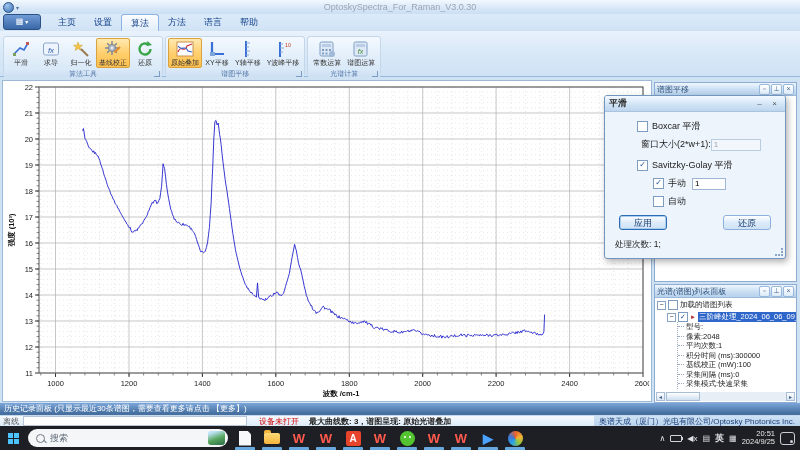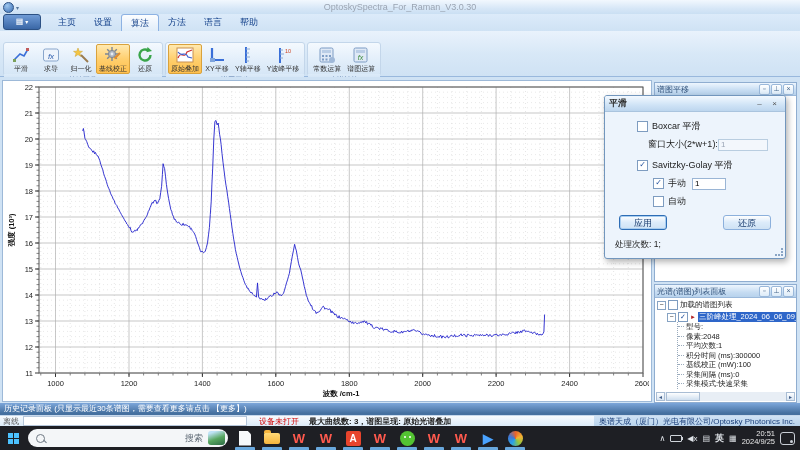--- a/index.html
+++ b/index.html
@@ -20,21 +20,21 @@
     background:linear-gradient(#6f9bd6,#3a67a6);border:1px solid #2c5184;
     display:flex;align-items:center;justify-content:center;gap:2px;color:#fff;}
   .app-btn .g{font-size:8px;line-height:8px;}
   .app-btn .c{font-size:6px;line-height:6px;}
   .tab{height:15px;line-height:15px;padding:0 9px;font-size:9px;color:#15428b;margin-bottom:1px;}
   .tab.active{background:linear-gradient(#fdfeff,#f0f6fd 40%,#e0edf9);border:1px solid #8db2e3;border-bottom:none;
     border-radius:3px 3px 0 0;margin-bottom:0;height:16px;line-height:16px;}
   
   .ribbon{position:absolute;top:31px;left:0;right:0;height:46px;
     background:linear-gradient(#e9f2fc,#d8e8f7 50%,#cfe2f4);border-bottom:1px solid #99b8dd;
-    display:flex;align-items:stretch;padding:11px 0 0 2px;box-sizing:border-box;}
+    display:flex;align-items:stretch;padding:5px 0 0 2px;box-sizing:border-box;}
   .rgroup{display:flex;flex-direction:column;margin:0 1px;border:1px solid #c3d6ea;border-radius:3px;
     background:linear-gradient(#f4f9fe,#e2eefa 55%,#d5e6f6);}
   .rbtns{flex:1;display:flex;padding:1px 2px 0 2px;}
   .rbtn{min-width:24px;display:flex;flex-direction:column;align-items:center;padding:1px 2px 0 2px;
     border:1px solid transparent;border-radius:2px;}
   .rbtn .ric{width:18px;height:18px;}
   .rbtn .ric svg{width:18px;height:18px;display:block;}
   .rbtn .rlb{font-size:7px;color:#333;white-space:nowrap;line-height:9px;}
   .rbtn.active{background:linear-gradient(#ffe9b0,#ffcf6e 50%,#ffc04e);border-color:#d9a23c;}
   .rlabel{position:relative;height:11px;line-height:11px;text-align:center;font-size:7px;color:#5577aa;
@@ -107,21 +107,21 @@
   .st-info{color:#222;flex:none;font-weight:bold;}
   .st-company{margin-left:auto;color:#1b3f7a;background:linear-gradient(#cfe2f5,#b9d3ec);
     padding:0 5px;height:100%;display:flex;align-items:center;flex:none;}
   
   .taskbar{position:absolute;top:426px;left:0;right:0;height:24px;background:#1e1f24;
     display:flex;align-items:center;color:#e8e8e8;z-index:60;}
   .tk-start{width:26px;height:100%;display:flex;align-items:center;justify-content:center;}
   .win-grid{display:grid;grid-template-columns:5px 5px;grid-template-rows:5px 5px;gap:1px;}
   .win-grid div{background:#4cc2ff;}
   .search{width:200px;height:18px;border-radius:9px;background:#f4f6f8;color:#5f6a75;
-    display:flex;align-items:center;padding:0 3px 0 8px;gap:5px;margin-left:2px;box-sizing:border-box;text-align:right;}
+    display:flex;align-items:center;padding:0 3px 0 8px;gap:5px;margin-left:2px;box-sizing:border-box;}
   .mag{width:7px;height:7px;border:1.3px solid #707a85;border-radius:50%;position:relative;flex:none;}
   .mag::after{content:"";position:absolute;width:4px;height:1.3px;background:#707a85;
     transform:rotate(45deg);right:-3px;bottom:-1px;}
   .search .txt{flex:1;font-size:9px;}
   .sthumb{width:17px;height:14px;border-radius:3px;flex:none;
     background:linear-gradient(160deg,#bfe3f7 15%,#57a65f 55%,#2d6b46);}
   .tk-apps{display:flex;align-items:stretch;height:100%;margin-left:6px;gap:5px;}
   .tk-app{width:22px;display:flex;align-items:center;justify-content:center;position:relative;
     font-size:13px;font-weight:bold;}
   .tk-ind{position:absolute;bottom:0;left:1px;right:1px;height:3px;background:#69a8dd;border-radius:1px 1px 0 0;}
@@ -597,21 +597,21 @@
       <div class="dtitle">
         <div class="t">平滑</div>
         <div class="dbtn">–</div>
         <div class="dbtn">×</div>
       </div>
       <div class="dbody">
         <div class="drow ind1">
           <div class="dcb"></div>
           <div>Boxcar 平滑</div>
         </div>
-        <div class="drow ind2" style="justify-content:center;">
+        <div class="drow ind2" style="justify-content:flex-start;">
           <div>窗口大小(2*w+1):</div>
           <input class="dinp disabled" style="width: 50px;" readonly="" value="1">
         </div>
         <div class="drow ind1" style="margin-top:8px;">
           <div class="dcb">✓</div>
           <div>Savitzky-Golay 平滑</div>
         </div>
         <div class="drow ind2" style="margin-left:38px;">
           <div class="dcb">✓</div>
           <div>手动</div>

